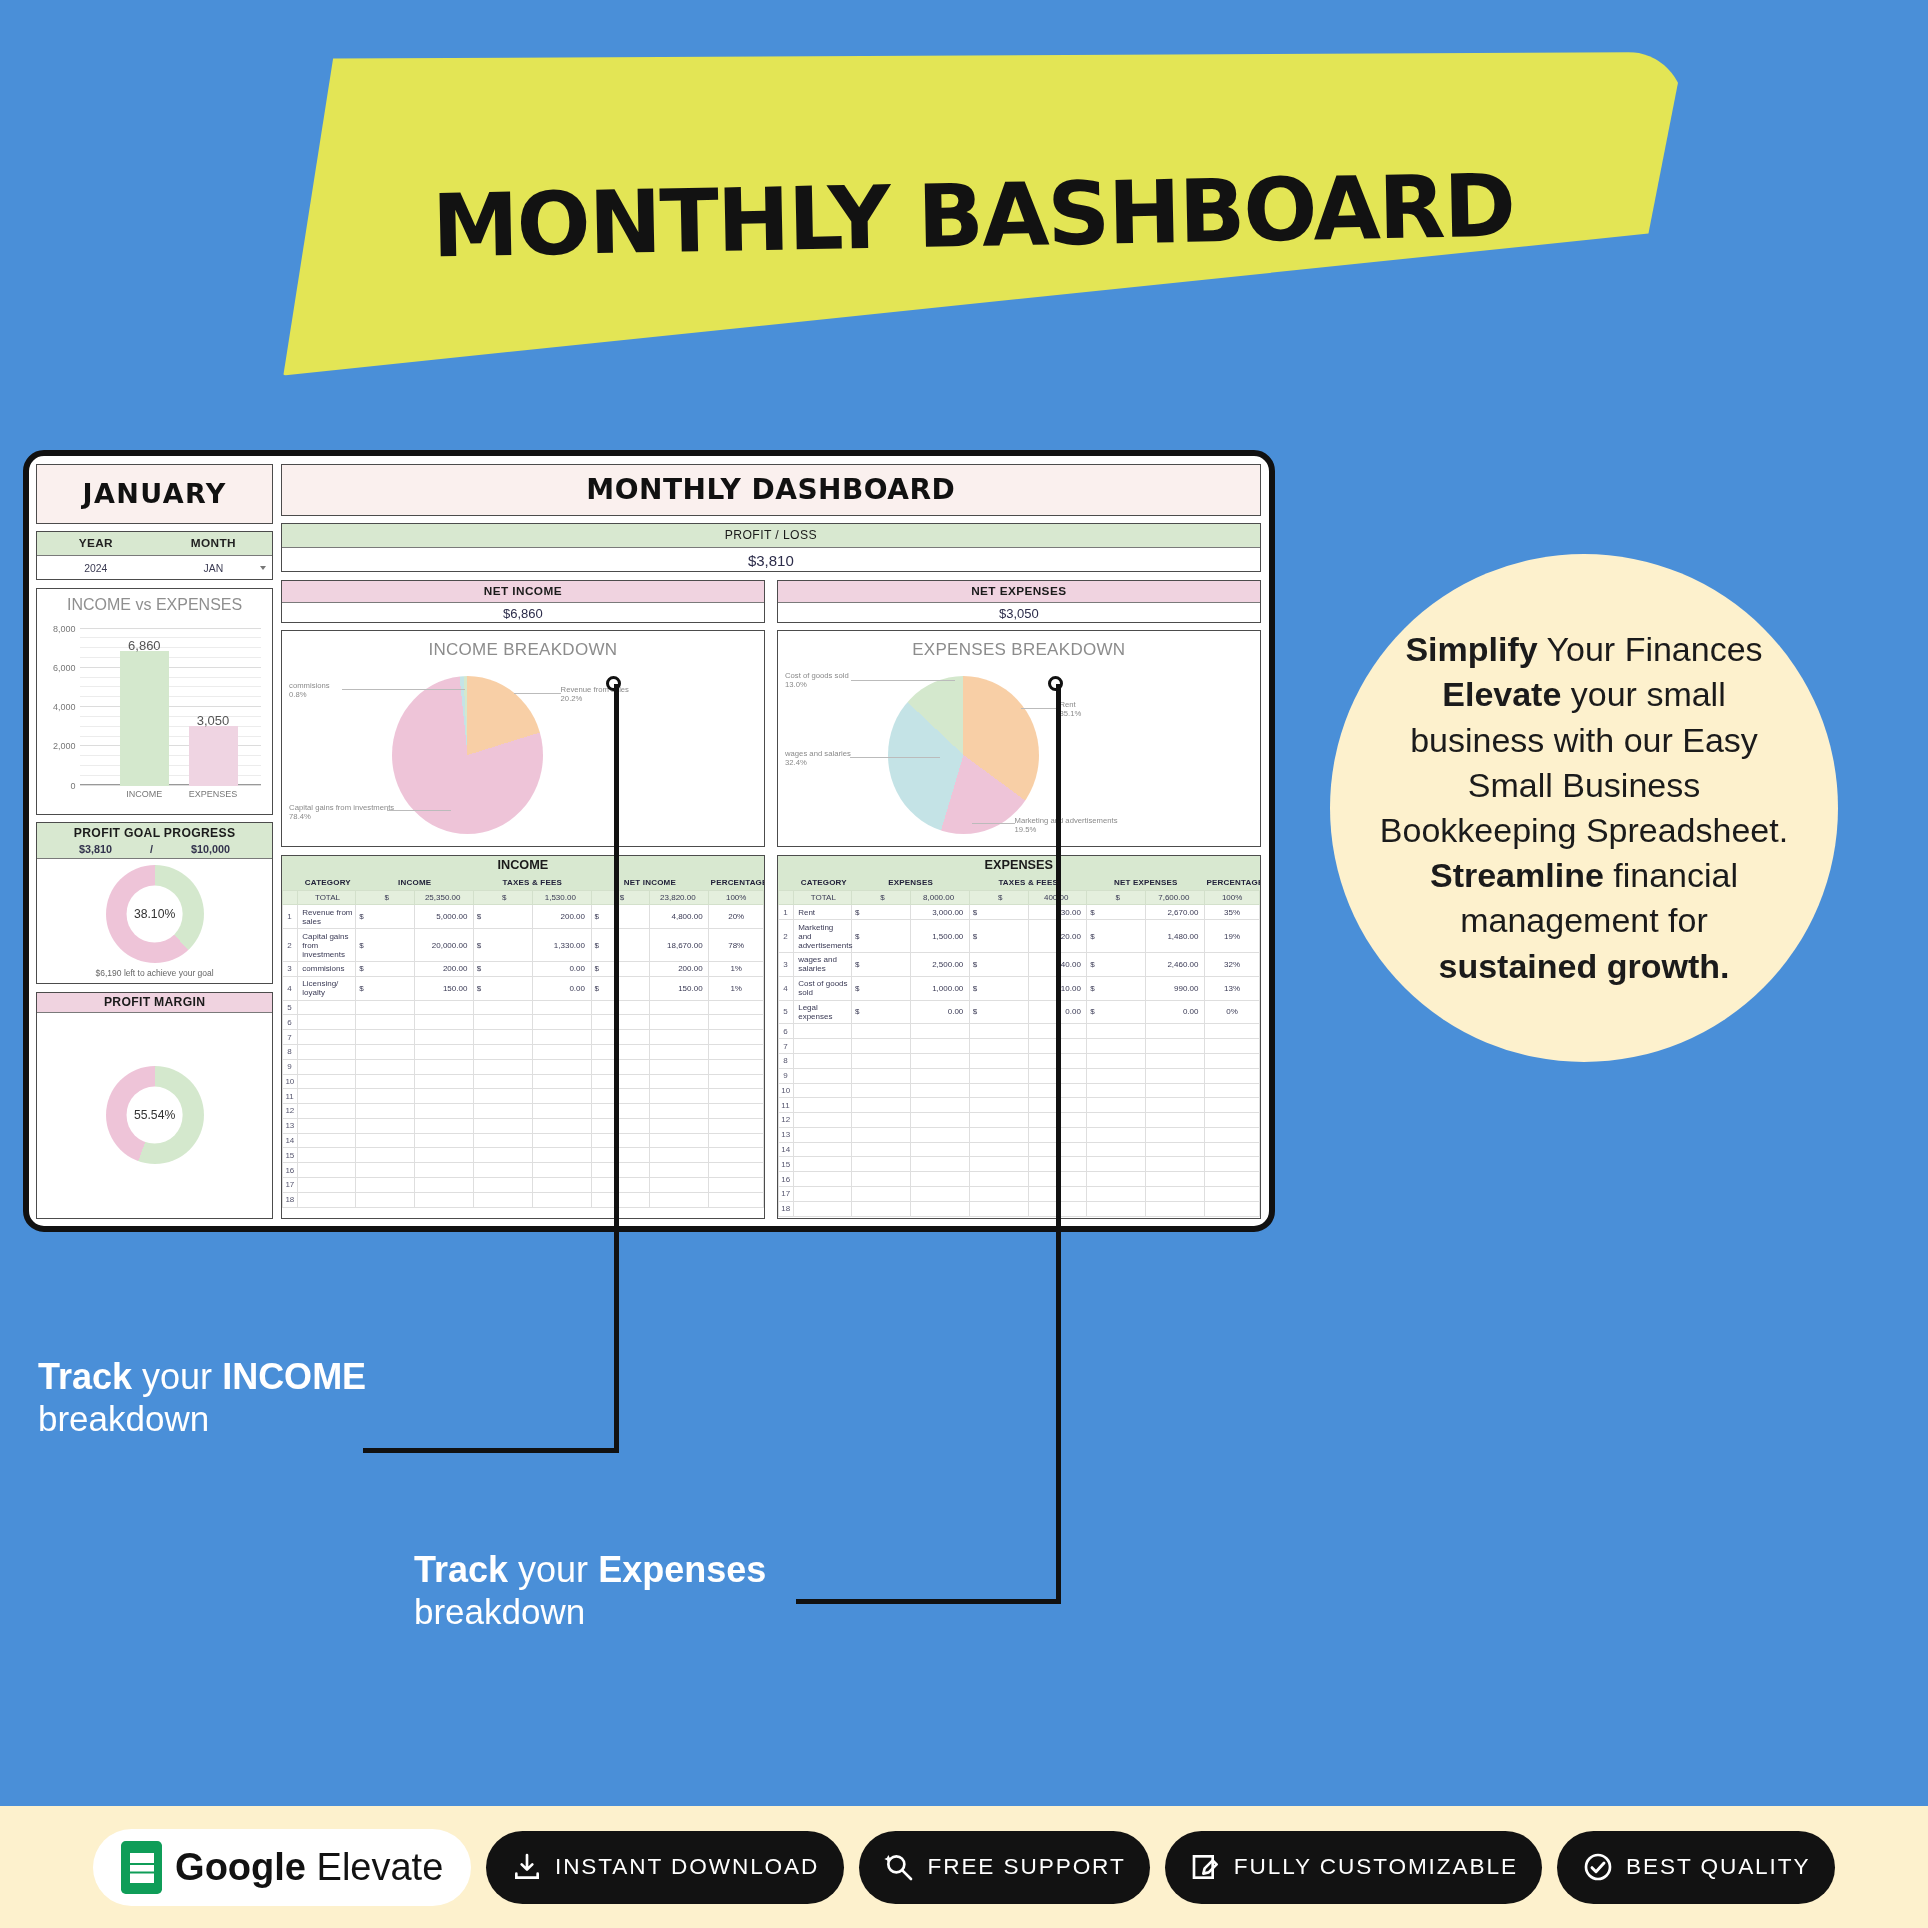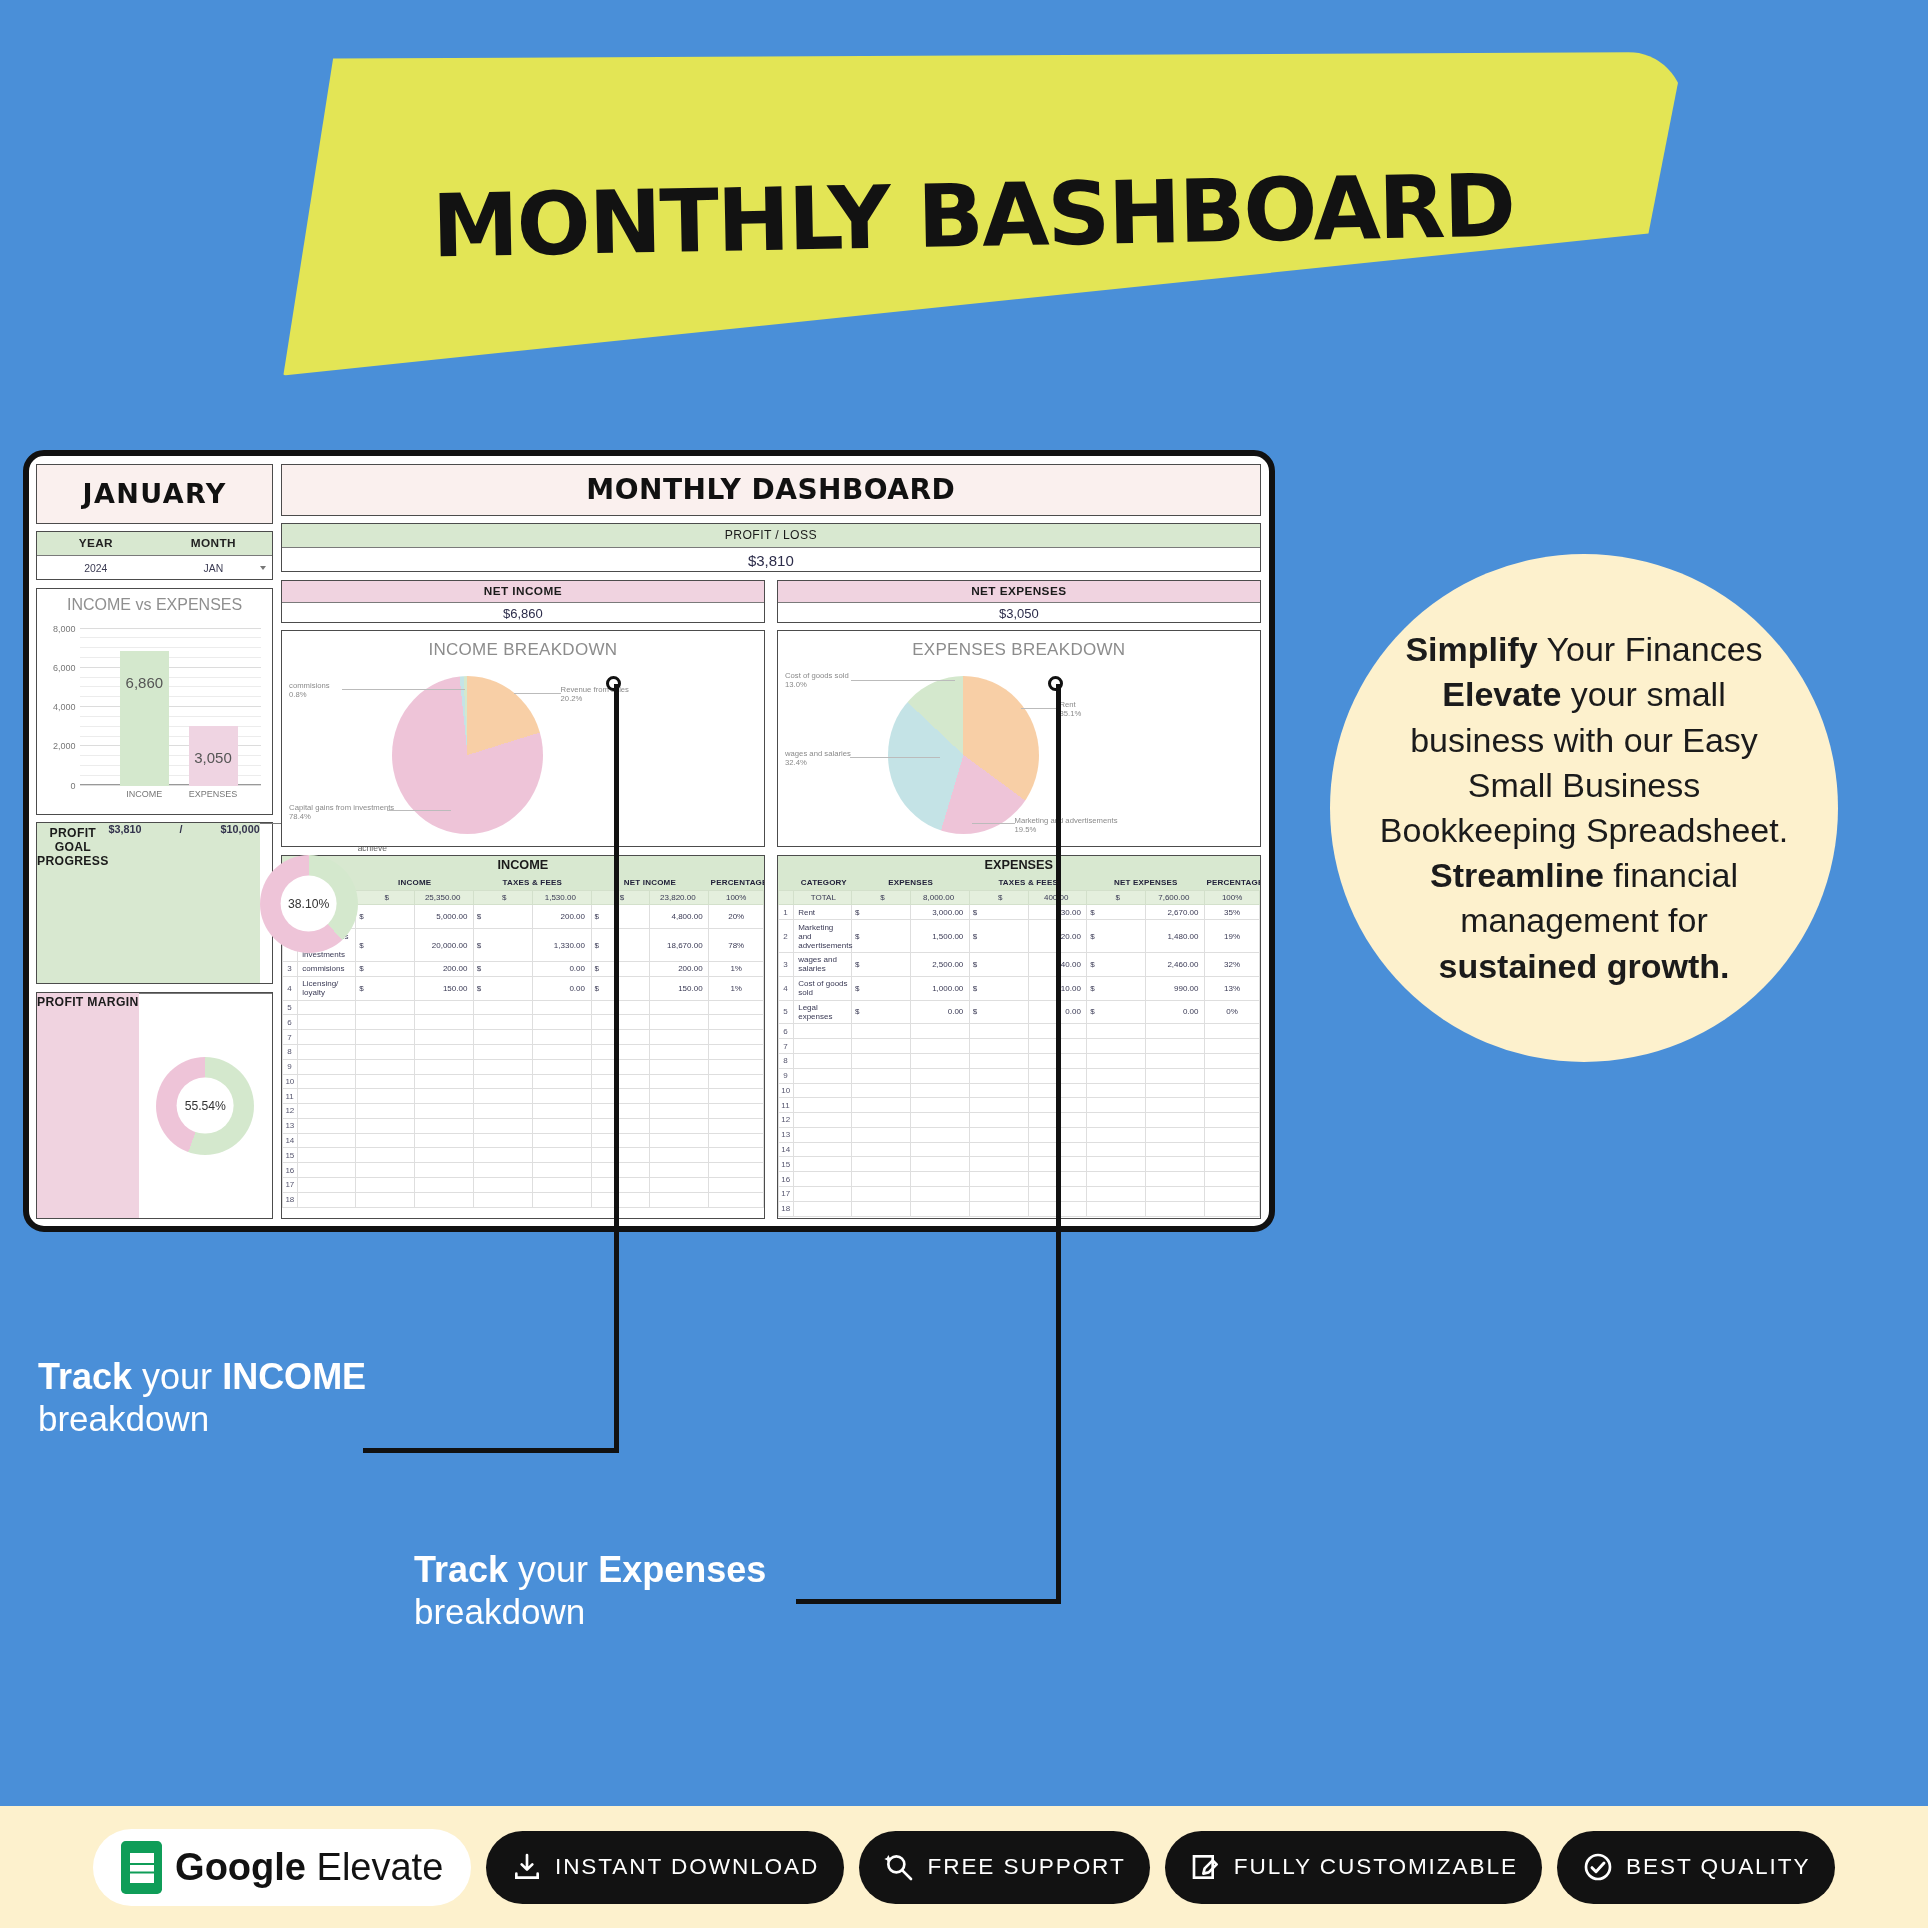--- a/index.html
+++ b/index.html
@@ -76,26 +76,26 @@
   .chart-title { text-align:center; font-size:17px; color:#8c8c8c; padding-top:8.5px; letter-spacing:0.3px;}
 
   
   .bar-panel { flex:1; border:1.5px solid #4c4c4c; position:relative; }
   .bar-title { text-align:center; font-size:16px; color:#8f8f8f; padding-top:7.5px; }
   .bar-plot { position:absolute; left:43px; right:11.3px; top:40px; bottom:28px; }
   .gridline { position:absolute; left:0; right:0; height:0.9px; background:#ececec; }
   .gridline.major { background:#dcdcdc; }
   .ytick { position:absolute; right:calc(100% + 4.7px); font-size:9px; color:#777; transform:translateY(-50%); white-space:nowrap;}
   .bar { position:absolute; bottom:0; width:49px; }
-  .bar .bval { position:absolute; top:-13px; width:100%; text-align:center; font-size:15px; color:#555;margin-top:36px;}
+  .bar .bval { position:absolute; top:-13px; width:100%; text-align:center; font-size:13px; color:#555;}
   .xlabel { position:absolute; top:calc(100% + 3.8px); width:49px; text-align:center; font-size:9px; color:#777;}
   .axisline { position:absolute; left:0; right:0; bottom:0; height:1.4px; background:#999; }
 
   
-  .donut-panel { border:1.5px solid #4c4c4c; display:flex; flex-direction:row; }
+  .donut-panel { border:1.5px solid #4c4c4c; display:flex; flex-direction:column; }
   .donut-head { background:#d8e8d0; text-align:center; font-weight:bold; font-size:12.2px; padding:2.8px 0; color:#1b1b1b; letter-spacing:0.3px;}
   .donut-sub { background:#d8e8d0; display:flex; justify-content:center; gap:38px; font-size:10.8px; font-weight:bold; color:#33334d; padding-bottom:3.8px;}
   .donut-body { flex:1; position:relative; border-top:1.2px solid #7a7a7a; display:flex; align-items:center; justify-content:center;}
   .donut-foot { text-align:center; font-size:8.5px; color:#666; padding-bottom:4.7px; }
   .donut { border-radius:50%; position:relative; }
   .donut::after { content:""; position:absolute; left:50%; top:50%; transform:translate(-50%,-50%); border-radius:50%; background:#fff; }
   .donut-label { position:absolute; left:50%; top:50%; transform:translate(-50%,-50%); font-size:12.2px; color:#333; z-index:3;}
 
   
   .pie { position:absolute; border-radius:50%; }

